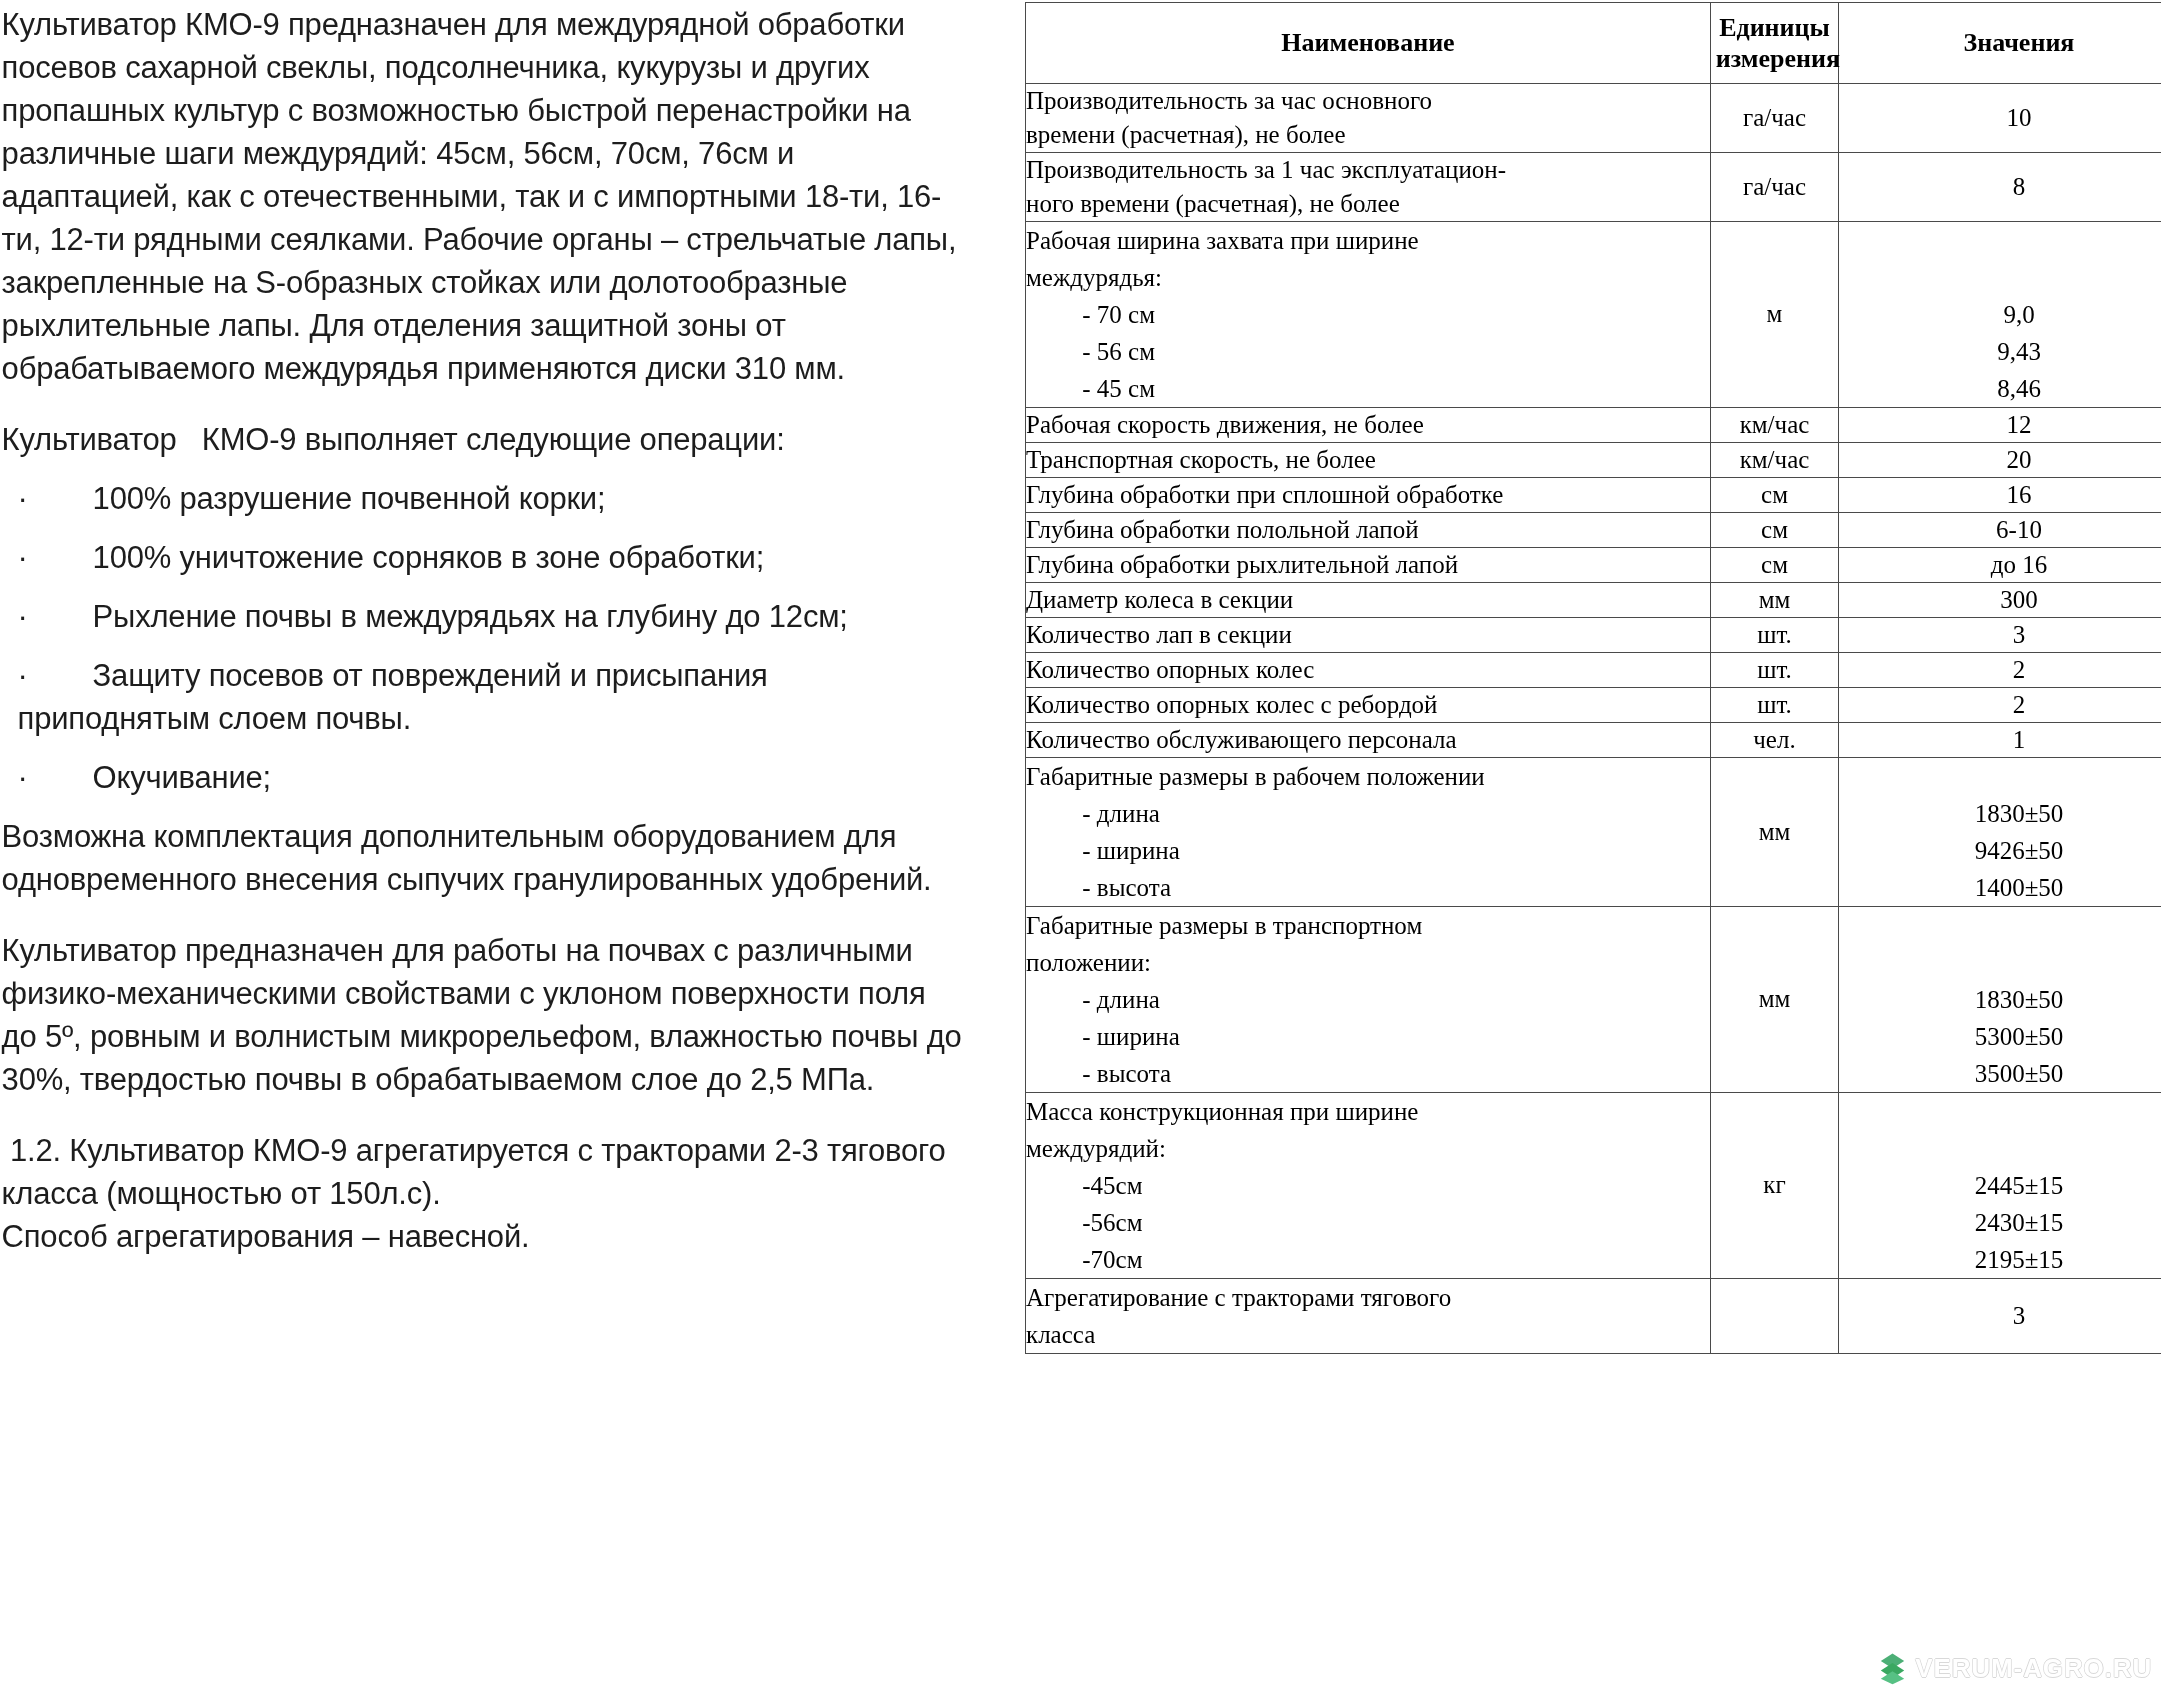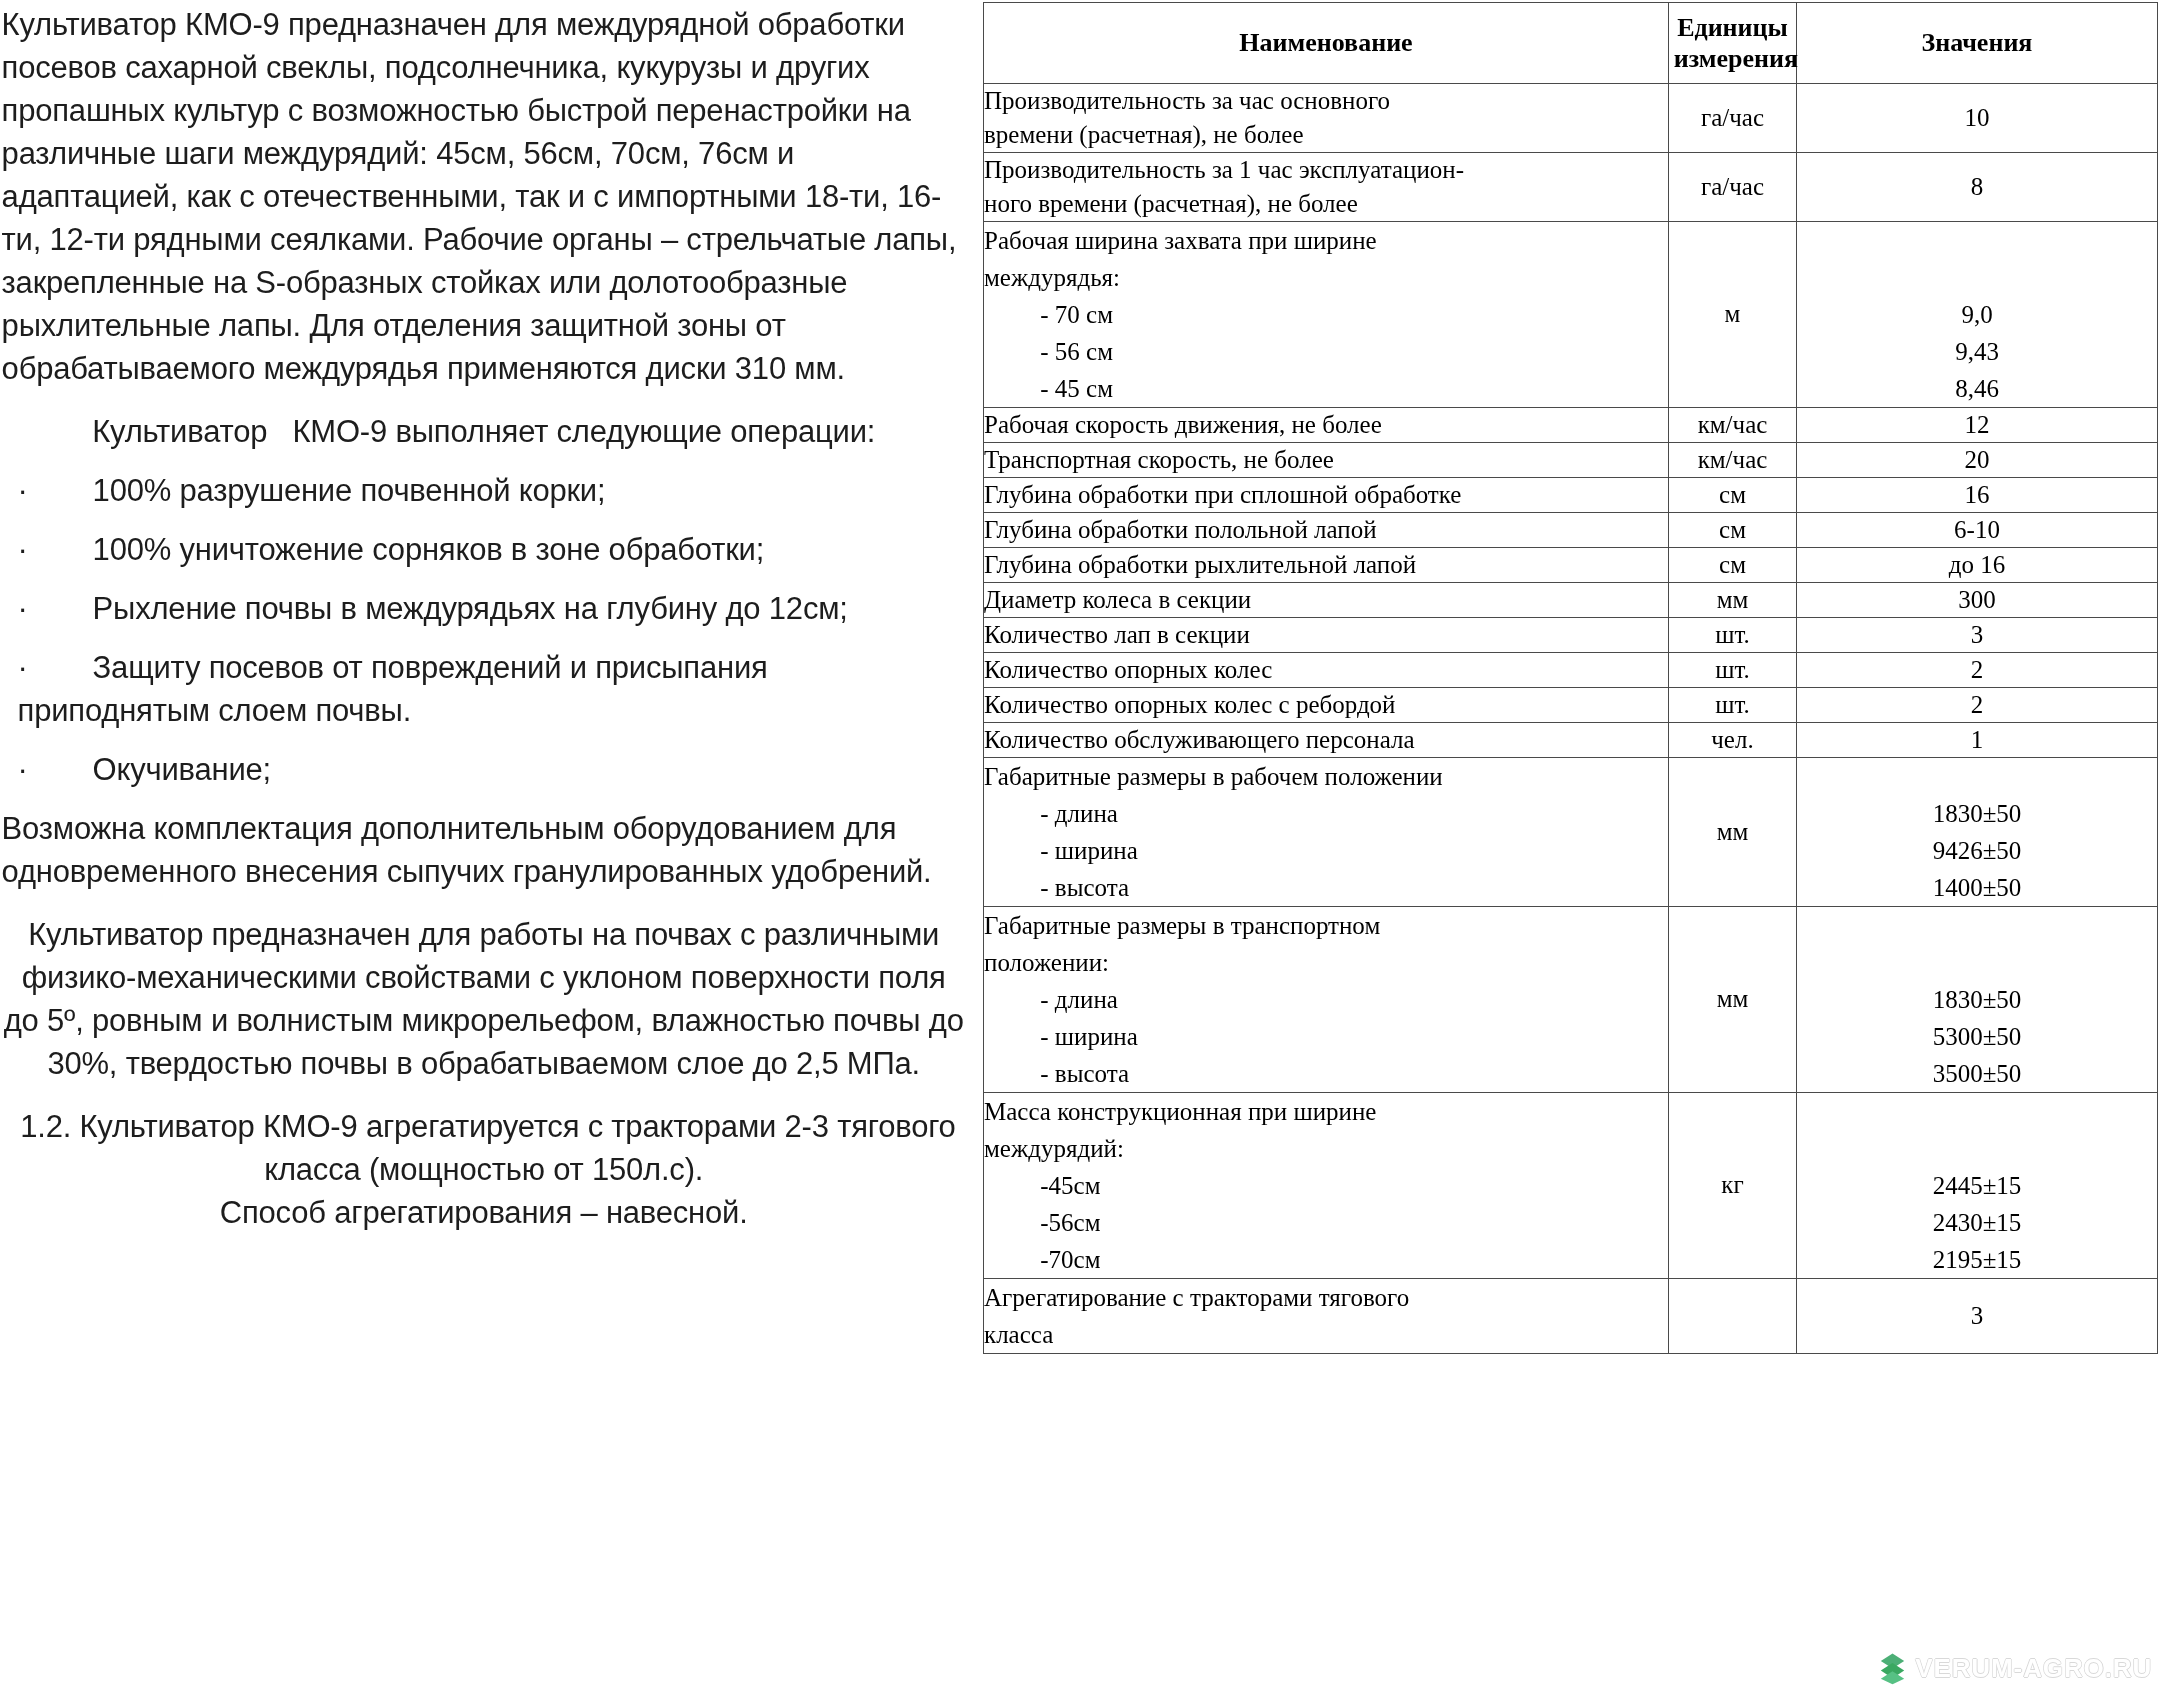--- a/index.html
+++ b/index.html
@@ -15,40 +15,40 @@
     overflow: hidden;
     font-family: "Liberation Sans", sans-serif;
     color: #1a1a1a;
   }
 
   #page {
     position: absolute;
     inset: 0;
     display: flex;
     align-items: flex-start;
+    gap: 42px;
   }
 
   
   .left-col {
     width: 972px;
     flex: 0 0 972px;
     padding: 3.1px 6.2px 0 1.6px;
   }
   .para {
     font-family: "Liberation Sans", sans-serif;
     font-size: 31px;
     line-height: 43px;
     color: #1d1d1d;
     letter-spacing: -0.2px;
     margin: 0;
     white-space: pre-wrap;
   }
   .para.spaced {
-    margin-top: 20px;
-    text-align: center;
+    margin-top: 28px;
   }
   .bullet-line {
     font-family: "Liberation Sans", sans-serif;
     font-size: 31px;
     line-height: 43px;
     color: #1d1d1d;
     letter-spacing: -0.2px;
     margin: 16px;
     white-space: pre-wrap;
   }

